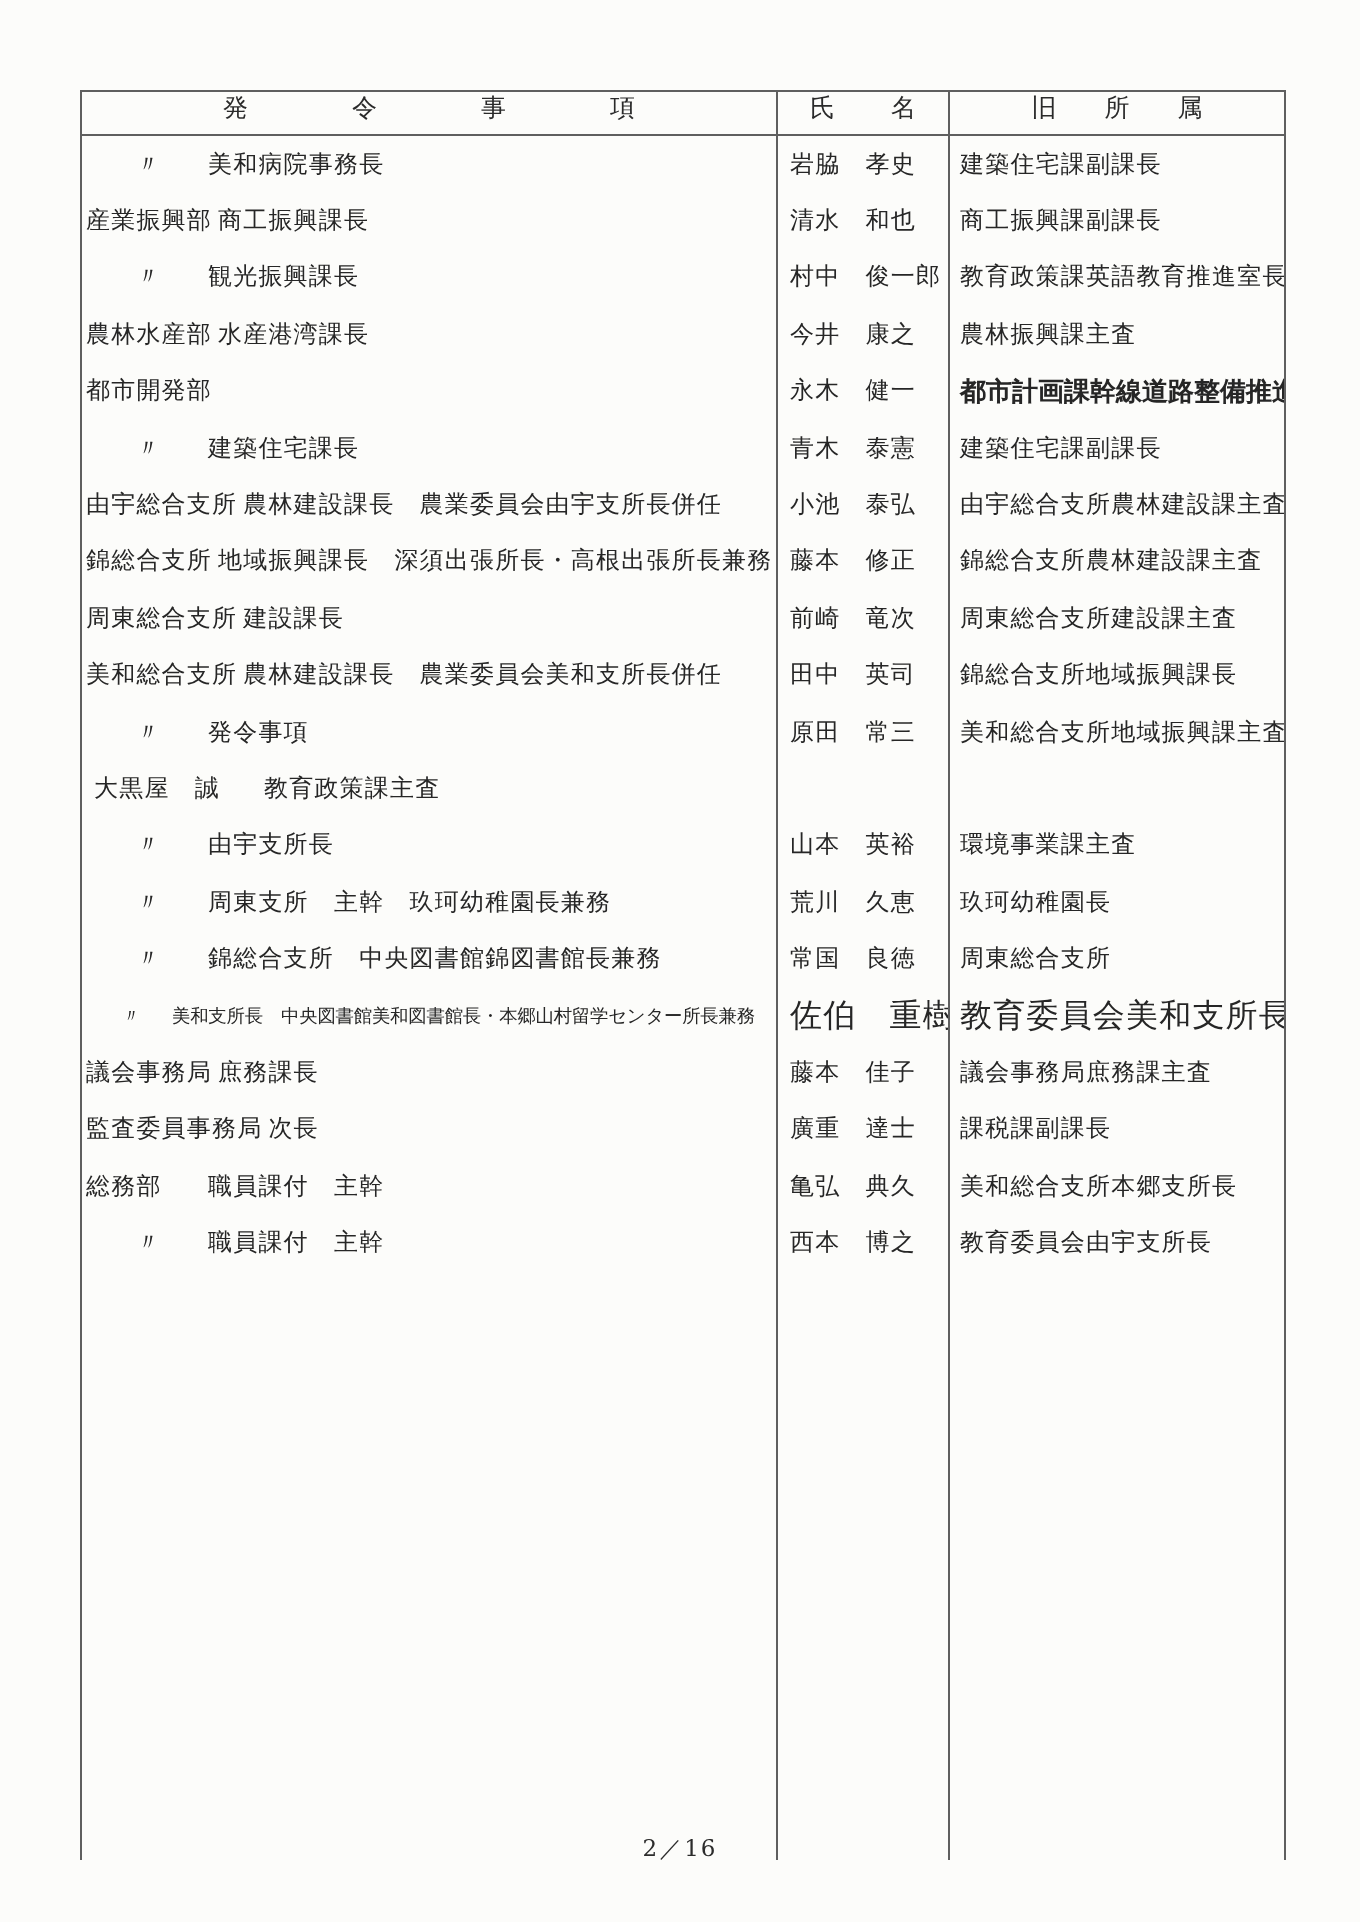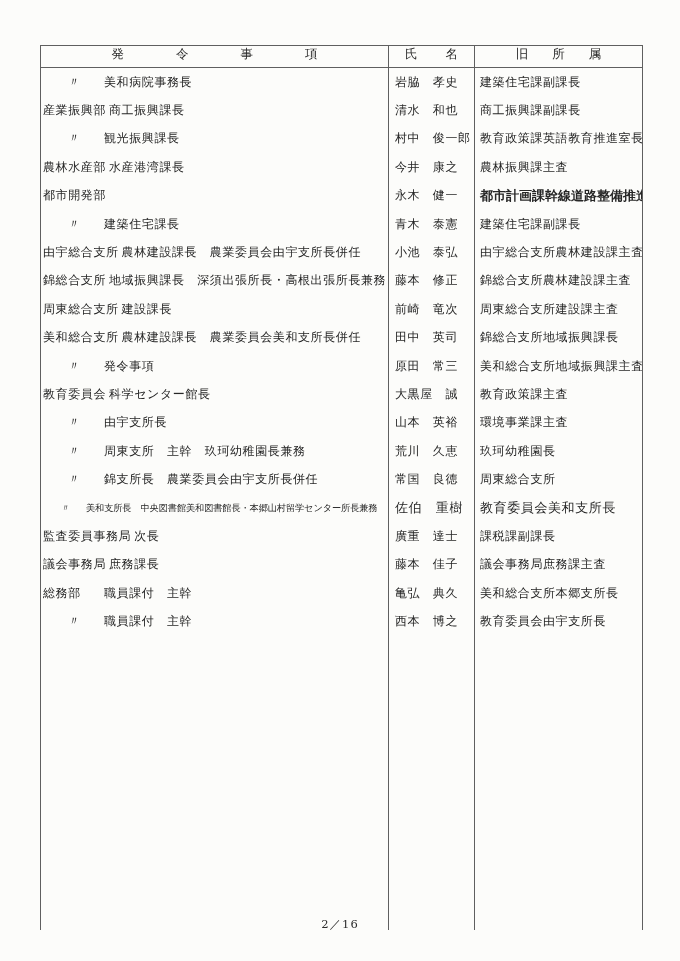--- a/index.html
+++ b/index.html
@@ -72,21 +72,21 @@
   .dept { min-width: 60px; padding-left: 2px; margin-right: 3px; box-sizing: border-box; }
   .dept.ditto { padding-left: 27px; }
   .title { }
   .c-name { width: 86px; box-sizing: border-box; padding-left: 6px; overflow: hidden; }
   .c-old { flex: 1; box-sizing: border-box; padding-left: 5px; overflow: hidden; }
   .c-old.fit { font-size: 13px; letter-spacing: 0; font-weight: bold; }
 
   .row.compress { font-size: 9.2px; letter-spacing: -0.1px; }
   .row.compress .dept { min-width: 42px; padding-left: 20px; }
   .row.compress .c-name,
-  .row.compress .c-old { font-size: 13px; letter-spacing: 0.6px; }
+  .row.compress .c-old { font-size: 16px; letter-spacing: 0.6px; }
 
   .page-number {
     position: absolute;
     left: 0; top: 917px;
     width: 680px;
     text-align: center;
     font-size: 11.5px;
     letter-spacing: 1px;
     color: #2c2c2c;
   }
@@ -195,24 +195,20 @@
         </div>
         <div class="row">
           <div class="c-order">
             <span class="dept ditto">〃</span>
             <span class="title">発令事項</span>
           </div>
           <div class="c-name">原田　常三</div>
           <div class="c-old">美和総合支所地域振興課主査</div>
         </div>
         <div class="row">
-          <div class="c-order">
-            <span class="dept">教育委員会</span>
-            <span class="title">科学センター館長</span>
-          </div>
           <div class="c-name">大黒屋　誠</div>
           <div class="c-old">教育政策課主査</div>
         </div>
         <div class="row">
           <div class="c-order">
             <span class="dept ditto">〃</span>
             <span class="title">由宇支所長</span>
           </div>
           <div class="c-name">山本　英裕</div>
           <div class="c-old">環境事業課主査</div>
@@ -221,51 +217,51 @@
           <div class="c-order">
             <span class="dept ditto">〃</span>
             <span class="title">周東支所　主幹　玖珂幼稚園長兼務</span>
           </div>
           <div class="c-name">荒川　久恵</div>
           <div class="c-old">玖珂幼稚園長</div>
         </div>
         <div class="row">
           <div class="c-order">
             <span class="dept ditto">〃</span>
-            <span class="title">錦支所長　農業委員会由宇支所長併任</span>
+            <span class="title">錦総合支所　中央図書館錦図書館長兼務</span>
           </div>
           <div class="c-name">常国　良徳</div>
           <div class="c-old">周東総合支所</div>
         </div>
         <div class="row compress">
           <div class="c-order">
             <span class="dept ditto">〃</span>
             <span class="title">美和支所長　中央図書館美和図書館長・本郷山村留学センター所長兼務</span>
           </div>
           <div class="c-name">佐伯　重樹</div>
           <div class="c-old">教育委員会美和支所長</div>
         </div>
         <div class="row">
           <div class="c-order">
+            <span class="dept">議会事務局</span>
+            <span class="title">庶務課長</span>
+          </div>
+          <div class="c-name">藤本　佳子</div>
+          <div class="c-old">議会事務局庶務課主査</div>
+        </div>
+        <div class="row">
+          <div class="c-order">
             <span class="dept">監査委員事務局</span>
             <span class="title">次長</span>
           </div>
           <div class="c-name">廣重　達士</div>
           <div class="c-old">課税課副課長</div>
         </div>
         <div class="row">
           <div class="c-order">
-            <span class="dept">議会事務局</span>
-            <span class="title">庶務課長</span>
-          </div>
-          <div class="c-name">藤本　佳子</div>
-          <div class="c-old">議会事務局庶務課主査</div>
-        </div>
-        <div class="row">
-          <div class="c-order">
             <span class="dept">総務部</span>
             <span class="title">職員課付　主幹</span>
           </div>
           <div class="c-name">亀弘　典久</div>
           <div class="c-old">美和総合支所本郷支所長</div>
         </div>
         <div class="row">
           <div class="c-order">
             <span class="dept ditto">〃</span>
             <span class="title">職員課付　主幹</span>

